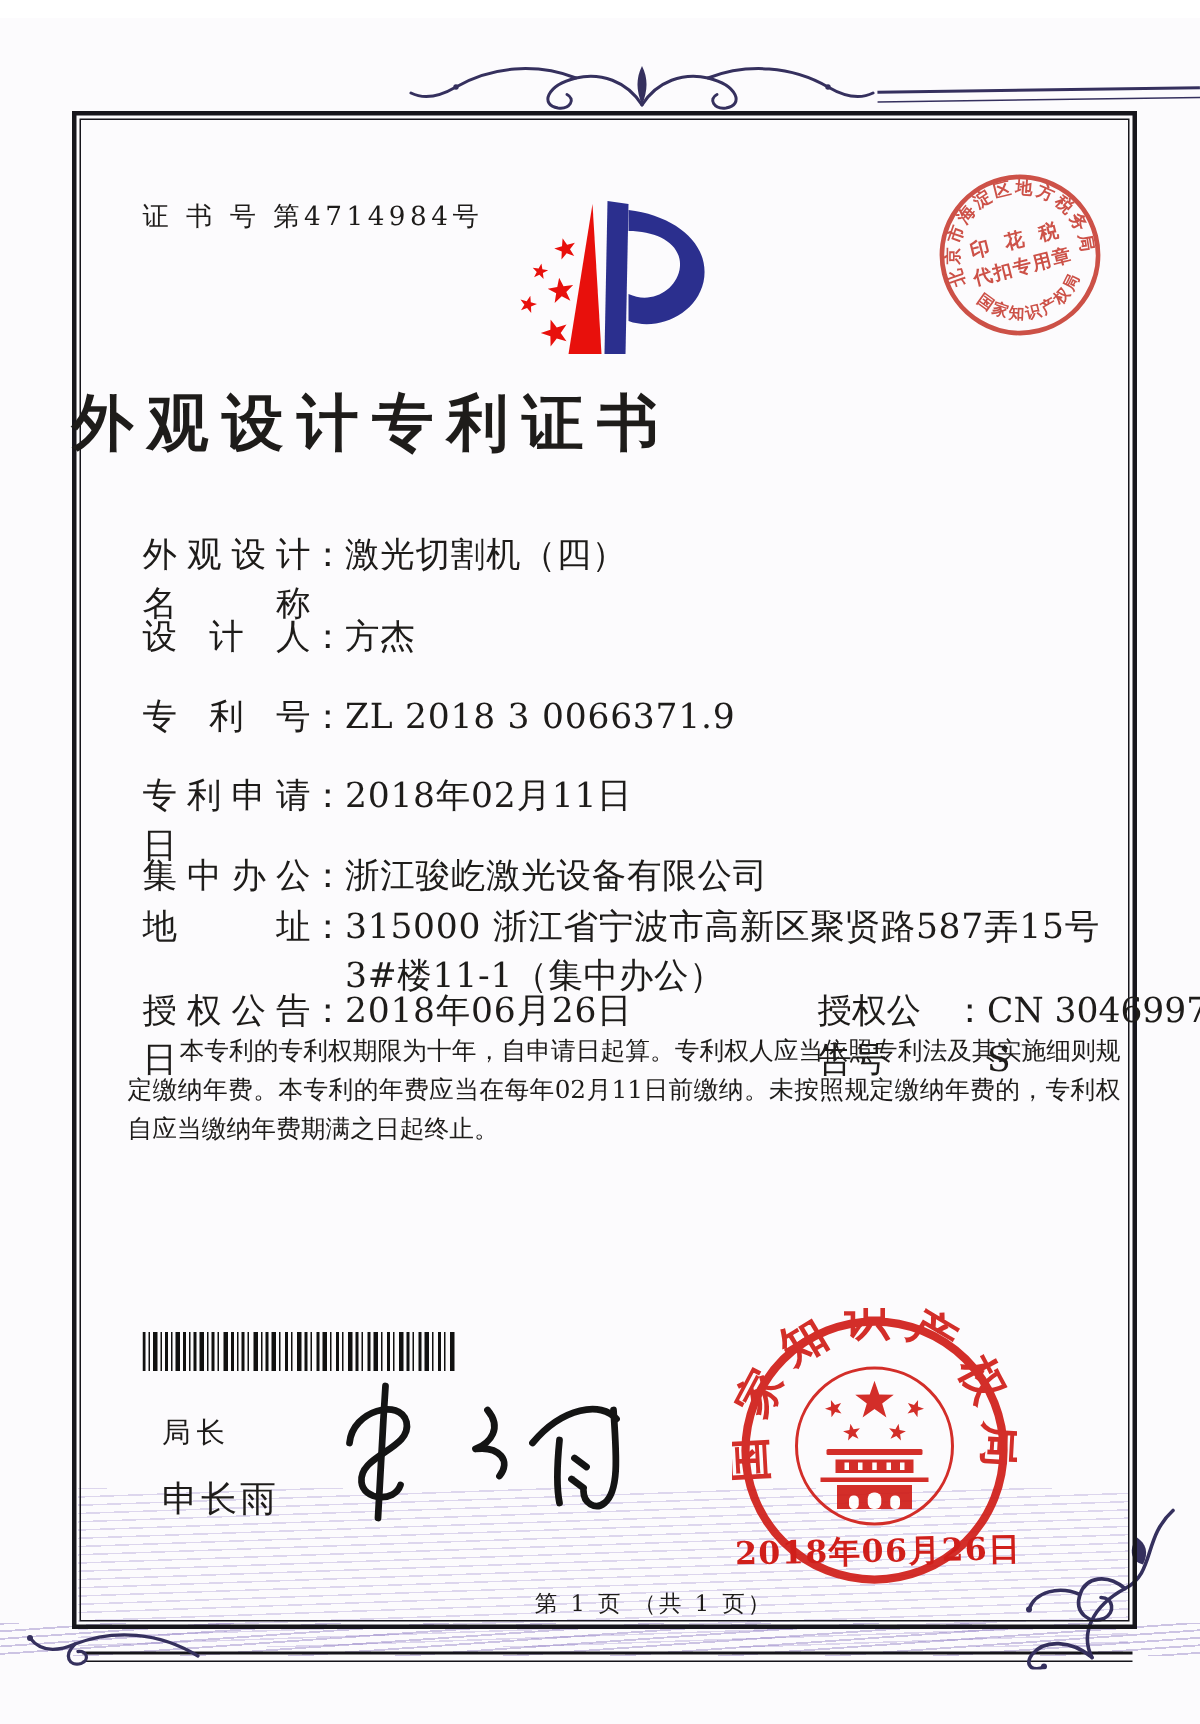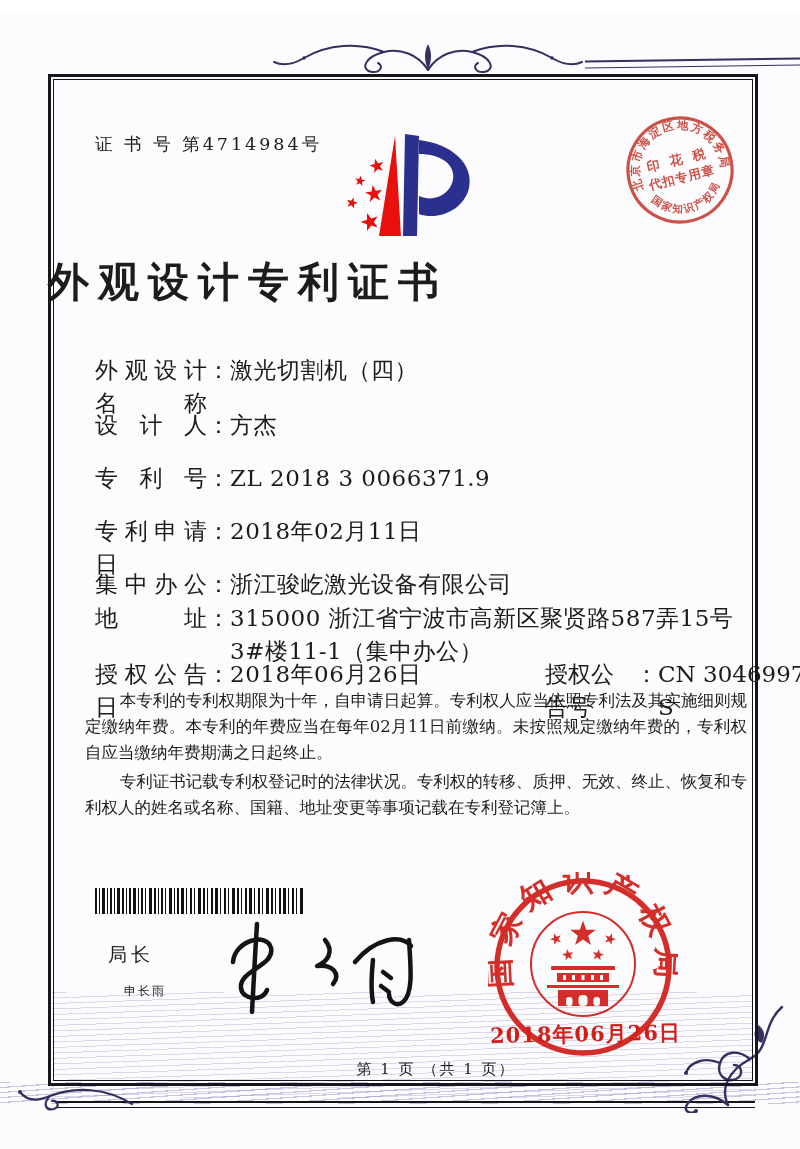--- a/index.html
+++ b/index.html
@@ -57,21 +57,21 @@
   .row7 .fvalue{flex:0 0 230px;}
   
   .paras{
     position:absolute;left:85px;top:676px;width:662px;
     font-size:16.5px;line-height:26px;text-align:justify;
   }
   .paras p{margin:0 0 3px 0;text-indent:2.1em;}
   
   .barcode{position:absolute;left:95px;top:876px;}
   .director-title{position:absolute;left:108px;top:930px;font-size:19px;letter-spacing:4px;}
-  .director-name{position:absolute;left:124px;top:971px;font-size:12px;letter-spacing:2px;}
+  .director-name{position:absolute;left:108px;top:971px;font-size:24px;letter-spacing:2px;}
   .signature{position:absolute;left:205px;top:898px;}
   .office-seal{position:absolute;left:488px;top:860px;opacity:.93;}
   .seal-date{
     position:absolute;left:490px;top:1008px;width:215px;
     font-size:21px;font-weight:700;color:#d01f1a;letter-spacing:1px;
     transform:rotate(-1deg);white-space:nowrap;
   }
   .footer{
     position:absolute;left:48px;top:1048px;width:704px;text-align:center;
     font-size:15px;letter-spacing:2px;padding-left:36px;
@@ -200,21 +200,20 @@
       <span class="fvalue">2018年06月26日</span>
     <span class="gazette">
       <span class="glabel">授权公告号</span>
         <span class="gcolon">：</span>
         <span>CN 304699722 S</span>
     </span>
   </div>
 
   <div class="paras">
     <p>本专利的专利权期限为十年，自申请日起算。专利权人应当依照专利法及其实施细则规定缴纳年费。本专利的年费应当在每年02月11日前缴纳。未按照规定缴纳年费的，专利权自应当缴纳年费期满之日起终止。</p>
-    <p>专利证书记载专利权登记时的法律状况。专利权的转移、质押、无效、终止、恢复和专利权人的姓名或名称、国籍、地址变更等事项记载在专利登记簿上。</p>
   </div>
 
   <svg class="barcode" width="212" height="26" viewBox="0 0 212 26">
     <g fill="#111">
       <rect x="0" width="2" height="26"></rect>
         <rect x="4" width="1" height="26"></rect>
         <rect x="7" width="3" height="26"></rect>
       <rect x="12" width="1" height="26"></rect>
         <rect x="15" width="2" height="26"></rect>
         <rect x="19" width="1" height="26"></rect>

